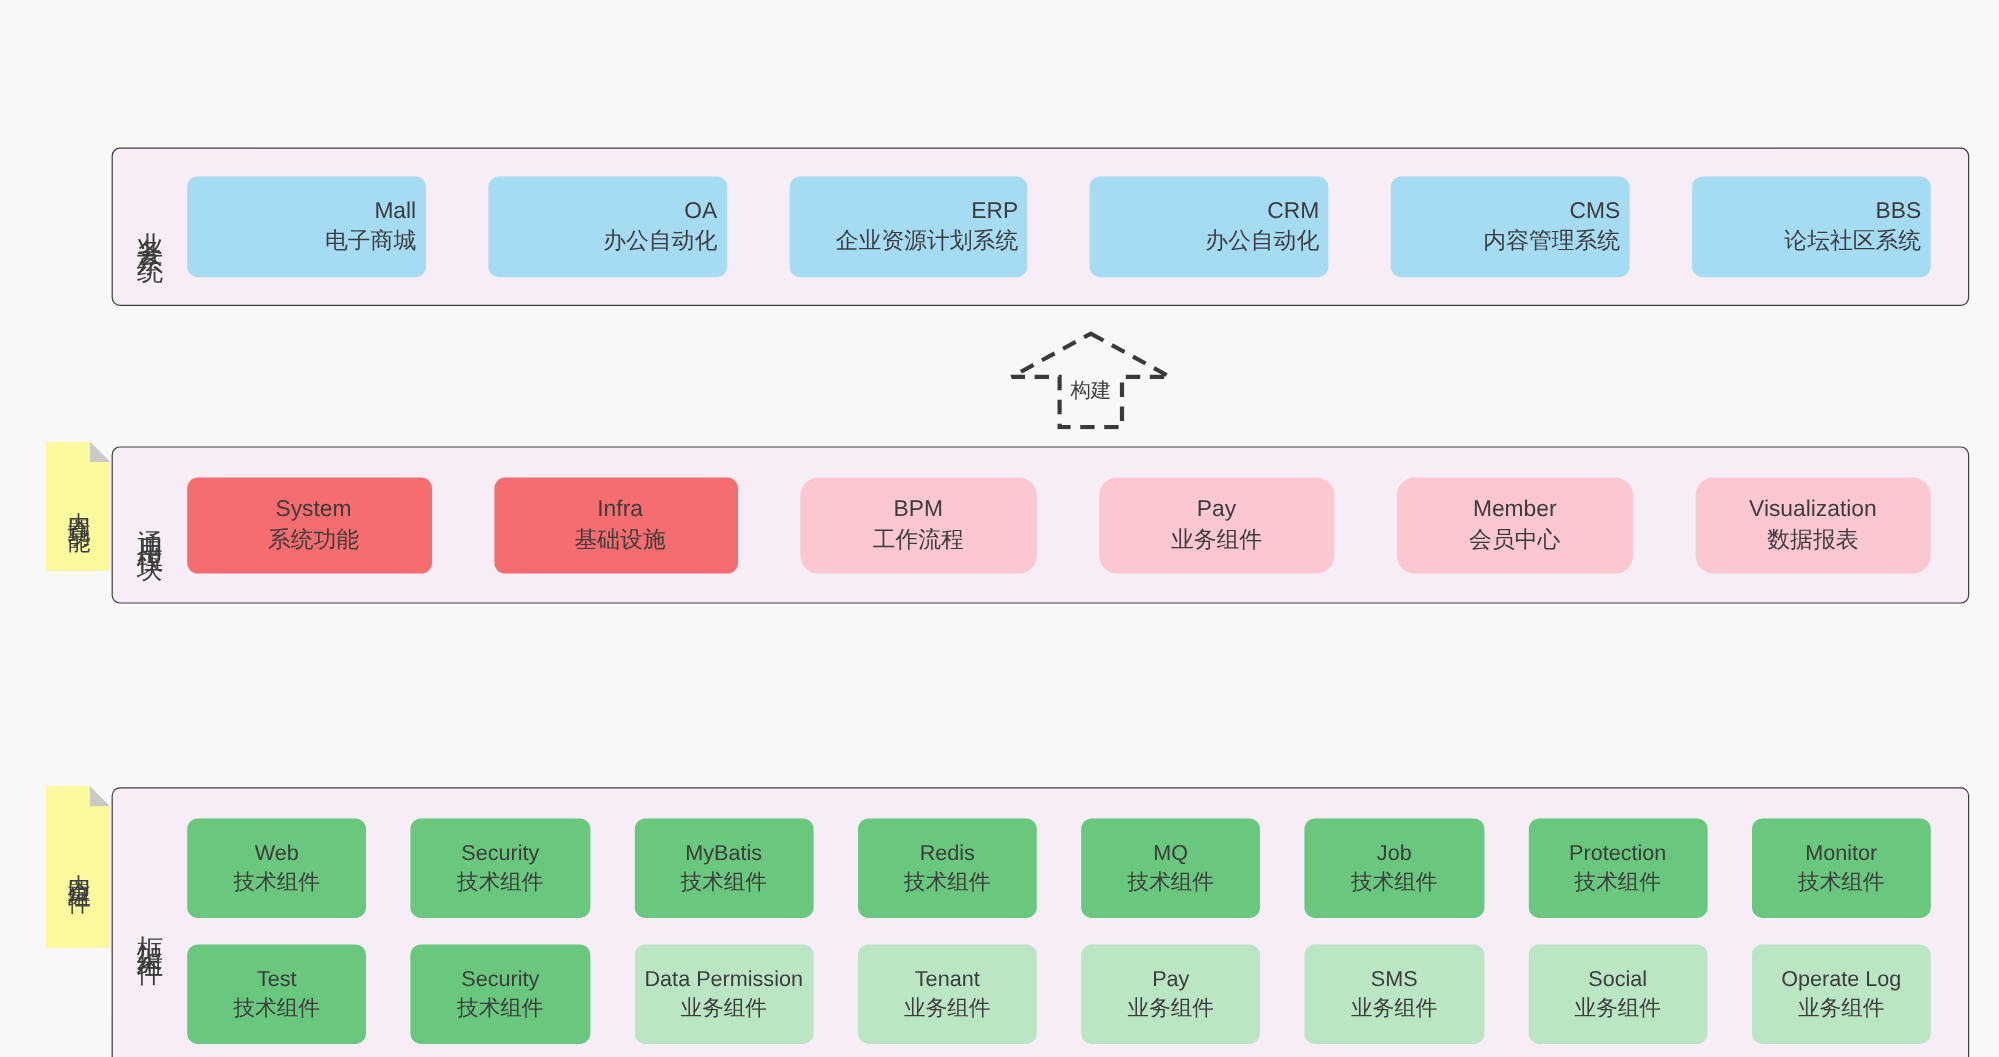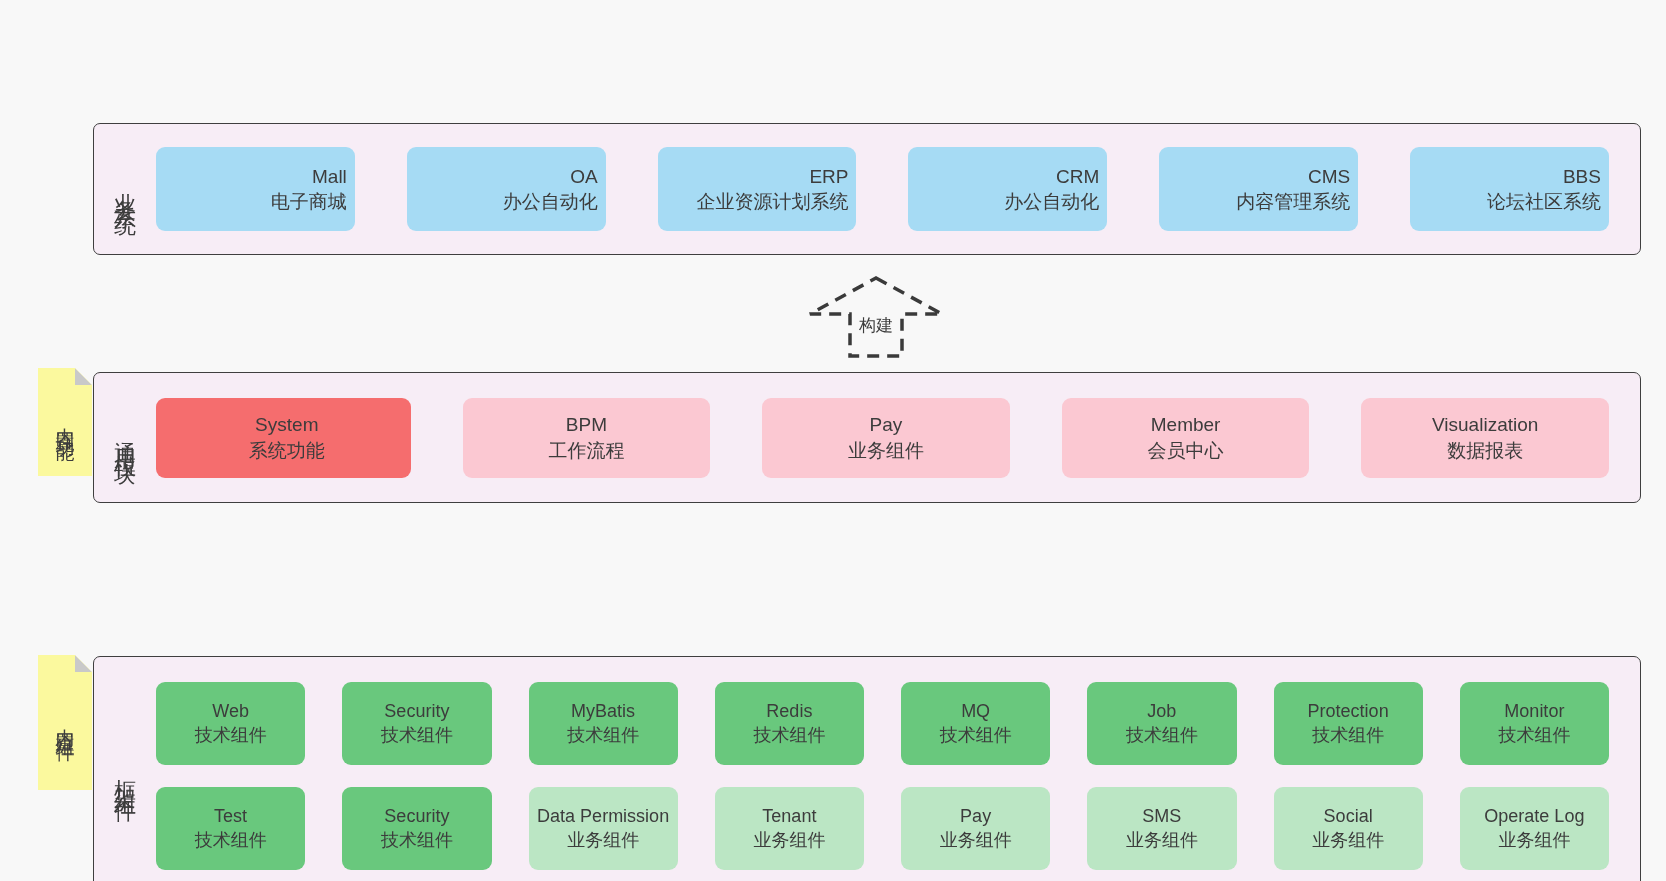--- a/index.html
+++ b/index.html
@@ -19,35 +19,35 @@
   .box { flex:1; border-radius:9px; display:flex; flex-direction:column; justify-content:center; align-items:center; text-align:center; font-size:19px; line-height:1.32; padding:4px 8px; }
   #band1 .box { height:84px; }
   #band2 .box { height:80px; }
 
   .grid { flex:1; display:flex; flex-direction:column; justify-content:center; gap:22px; padding-right:31px; }
   .row8 { display:flex; gap:37px; }
   .row8 .box { height:83px; font-size:18px; padding:2px 8px; }
 
   .c-blue   { background:var(--blue);align-items:flex-end; }
   .c-red    { background:var(--red);padding-left:15px; }
-  .c-pink   { background:var(--pink); }
+  .c-pink   { background:var(--pink);border-radius:15px; }
   .c-green  { background:var(--green); }
   .c-lgreen { background:var(--light_green); }
 
   .sticky { position:absolute; left:38px; width:54px; background:var(--sticky_yellow);
             clip-path:polygon(0 0, calc(100% - 17px) 0, 100% 17px, 100% 100%, 0 100%);
             display:flex; align-items:center; justify-content:center; }
   #sticky1 { top:368px; height:108px; }
   #sticky2 { top:655px; height:135px; }
   .fold { position:absolute; top:0; right:0; width:17px; height:17px; background:var(--sticky_fold);
           clip-path:polygon(0 0, 100% 100%, 0 100%); }
   .sticky .vtext { font-size:19px; letter-spacing:5px; }
 
   .arrow { position:absolute; width:136px; height:82px; }
-  #arrow1 { left:808px; top:276px;text-align:right; }
+  #arrow1 { left:841px; top:276px;text-align:right; }
   #arrow2 { left:825px; top:519px; }
   .arrow svg { width:100%; height:100%; display:block; }
   .arrow path { fill:none; stroke:var(--arrow_stroke); stroke-width:3.5; stroke-dasharray:12 8; }
   .arrow-label { position:absolute; left:50%; top:38px; transform:translateX(-50%);
                  background:var(--page_bg); padding:0 3px; font-size:17px; white-space:nowrap; color:var(--text); }
 </style>
 </head>
 <body>
 
 <div id="canvas">
@@ -98,20 +98,24 @@
 
   <div class="band" id="band2">
     <div class="label-zone">
       <span class="vtext">通用模块</span>
     </div>
     <div class="boxes">
       <div class="box c-red">
         <span>System</span>
         <span>系统功能</span>
       </div>
+      <div class="box c-red">
+        <span>Infra</span>
+        <span>基础设施</span>
+      </div>
       <div class="box c-pink">
         <span>BPM</span>
         <span>工作流程</span>
       </div>
       <div class="box c-pink">
         <span>Pay</span>
         <span>业务组件</span>
       </div>
       <div class="box c-pink">
         <span>Member</span>

